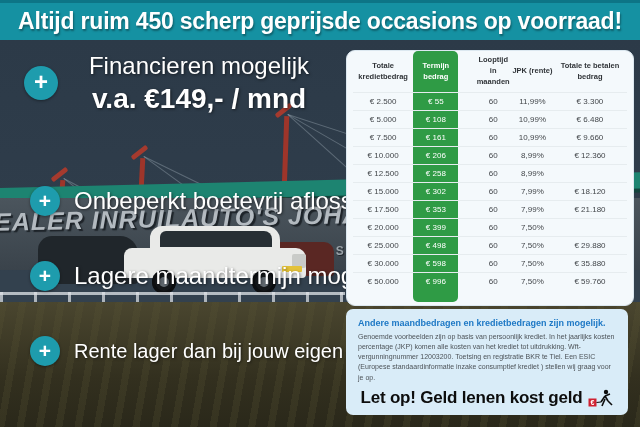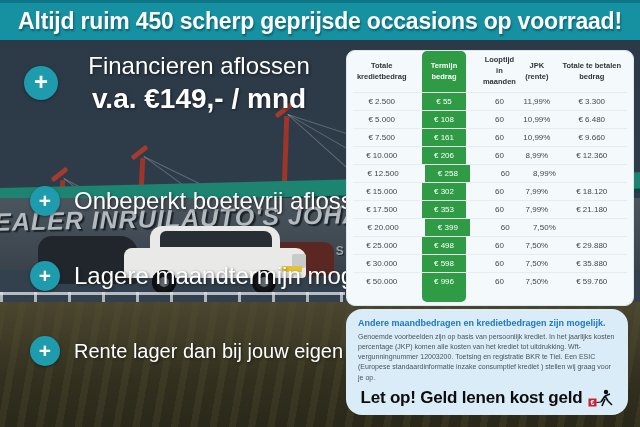--- a/index.html
+++ b/index.html
@@ -77,32 +77,32 @@
   .feat-4 { top:336px; left:30px; }
   .feat-4 .feat-label { font-size:20px; }
 
   
   .table-card { position:absolute; left:346px; top:50px; width:288px; height:256px;
     background:#f4f9fc; border:1px solid #dce8f0; border-radius:9px; z-index:15;
     padding:0 6px; overflow:hidden; }
   .thead { display:flex; align-items:stretch; height:41px; }
   .hcell { display:flex; flex-direction:column; justify-content:center; text-align:center;
     font-size:7.5px; font-weight:bold; color:#303438; line-height:1.45; }
-  .w0 { width:22%; } .w1 { width:16.5%;margin-left:12px; } .w2 { width:19.5%;padding-left:16px; } .w3 { width:15%; } .w4 { width:27%; }
+  .w0 { width:22%; } .w1 { width:16.5%; } .w2 { width:19.5%;padding-left:16px; } .w3 { width:15%; } .w4 { width:27%; }
   .green { background:#2f9b45; color:#ffffff !important; }
   .hcell.green { border-radius:5px 5px 0 0; }
   .trow { display:flex; align-items:stretch; height:18px; border-top:1px solid #e6ecef; }
   .cell { display:flex; align-items:center; justify-content:center; text-align:center;
     font-size:8px; color:#43474b; }
   .tail-row { display:flex; height:12px; }
   .tail { border-radius:0 0 5px 5px; }
 
   
   .info-card { position:absolute; left:346px; top:309px; width:282px; height:106px;
-    background:#d9ecf8; border-radius:16px; z-index:15; padding:9px 12px 0 12px; }
+    background:#d9ecf8; border-radius:7px; z-index:15; padding:9px 12px 0 12px; }
   .info-head { font-size:9px; font-weight:bold; color:#1d78c5; margin-bottom:4px; }
   .info-body { font-size:7px; color:#4d5358; line-height:1.45; }
   .warning { margin-top:5px; display:flex; align-items:center; justify-content:center; gap:5px; }
   .warning-text { font-size:17px; font-weight:bold; color:#0d0d0d; letter-spacing:-0.2px;
     white-space:nowrap; }
 </style>
 </head>
 <body>
 
 <div class="stage">
@@ -147,21 +147,21 @@
         </div>
     </div>
     <div class="fence"></div>
     <div class="grass"></div>
   </div>
 
   <div class="features">
     <div class="feat feat-main">
       <div class="plus">+</div>
       <div class="feat-main-text">
-        <div class="l1">Financieren aflossen</div>
+        <div class="l1">Financieren mogelijk</div>
         <div class="l2">v.a. €149,- / mnd</div>
       </div>
     </div>
     <div class="feat feat-2">
       <div class="plus">+</div>
       <div class="feat-label">Onbeperkt boetevrij aflossen</div>
     </div>
     <div class="feat feat-3">
       <div class="plus">+</div>
       <div class="feat-label">Lagere maandtermijn mogelijk</div>

